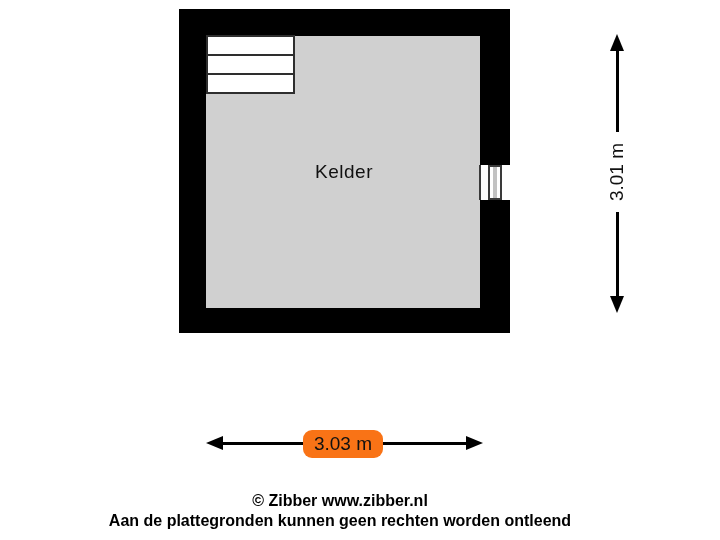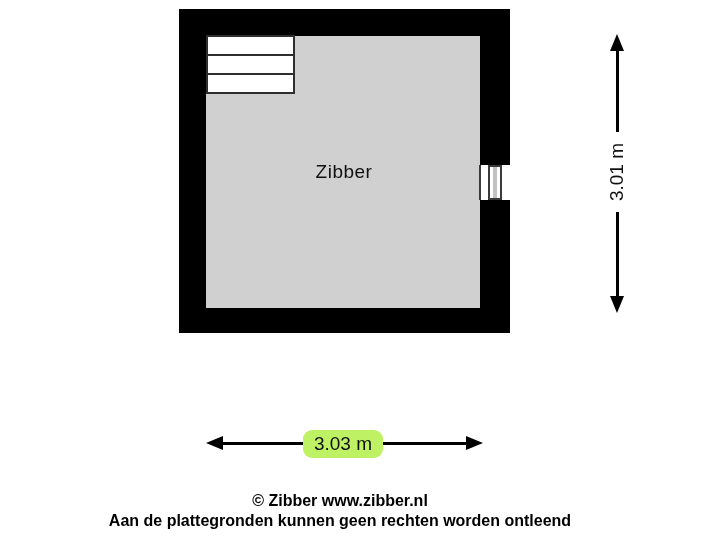--- a/index.html
+++ b/index.html
@@ -79,21 +79,21 @@
     border-top:7px solid transparent;border-bottom:7px solid transparent;
     border-right:17px solid var(--arrow);
   }
   .dim-h-arrow-right{
     position:absolute;left:466px;top:436px;width:0;height:0;
     border-top:7px solid transparent;border-bottom:7px solid transparent;
     border-left:17px solid var(--arrow);
   }
   .dim-h-label{
     position:absolute;left:303px;top:430px;width:80px;height:28px;
-    background:#bef264;border-radius:9px;
+    background:#f97316;border-radius:9px;
     display:flex;align-items:center;justify-content:center;
     font-size:19px;color:var(--text);
   }
 
   
   .footer{
     position:absolute;left:0;top:491px;width:680px;
     text-align:center;font-weight:bold;font-size:16px;line-height:20px;
     color:#000000;
   }
@@ -111,21 +111,21 @@
       <div class="stair-step"></div>
       <div class="stair-step"></div>
     </div>
 
   <div class="window-opening"></div>
   <div class="window-inner-edge"></div>
   <div class="window-glyph">
     <div class="window-glass"></div>
   </div>
 
-  <div class="room-label">Zibber</div>
+  <div class="room-label">Kelder</div>
 
   <div class="dim-v-line"></div>
   <div class="dim-v-arrow-up"></div>
   <div class="dim-v-arrow-down"></div>
   <div class="dim-v-label">
     <span>3.01 m</span>
   </div>
 
   <div class="dim-h-line"></div>
   <div class="dim-h-arrow-left"></div>

